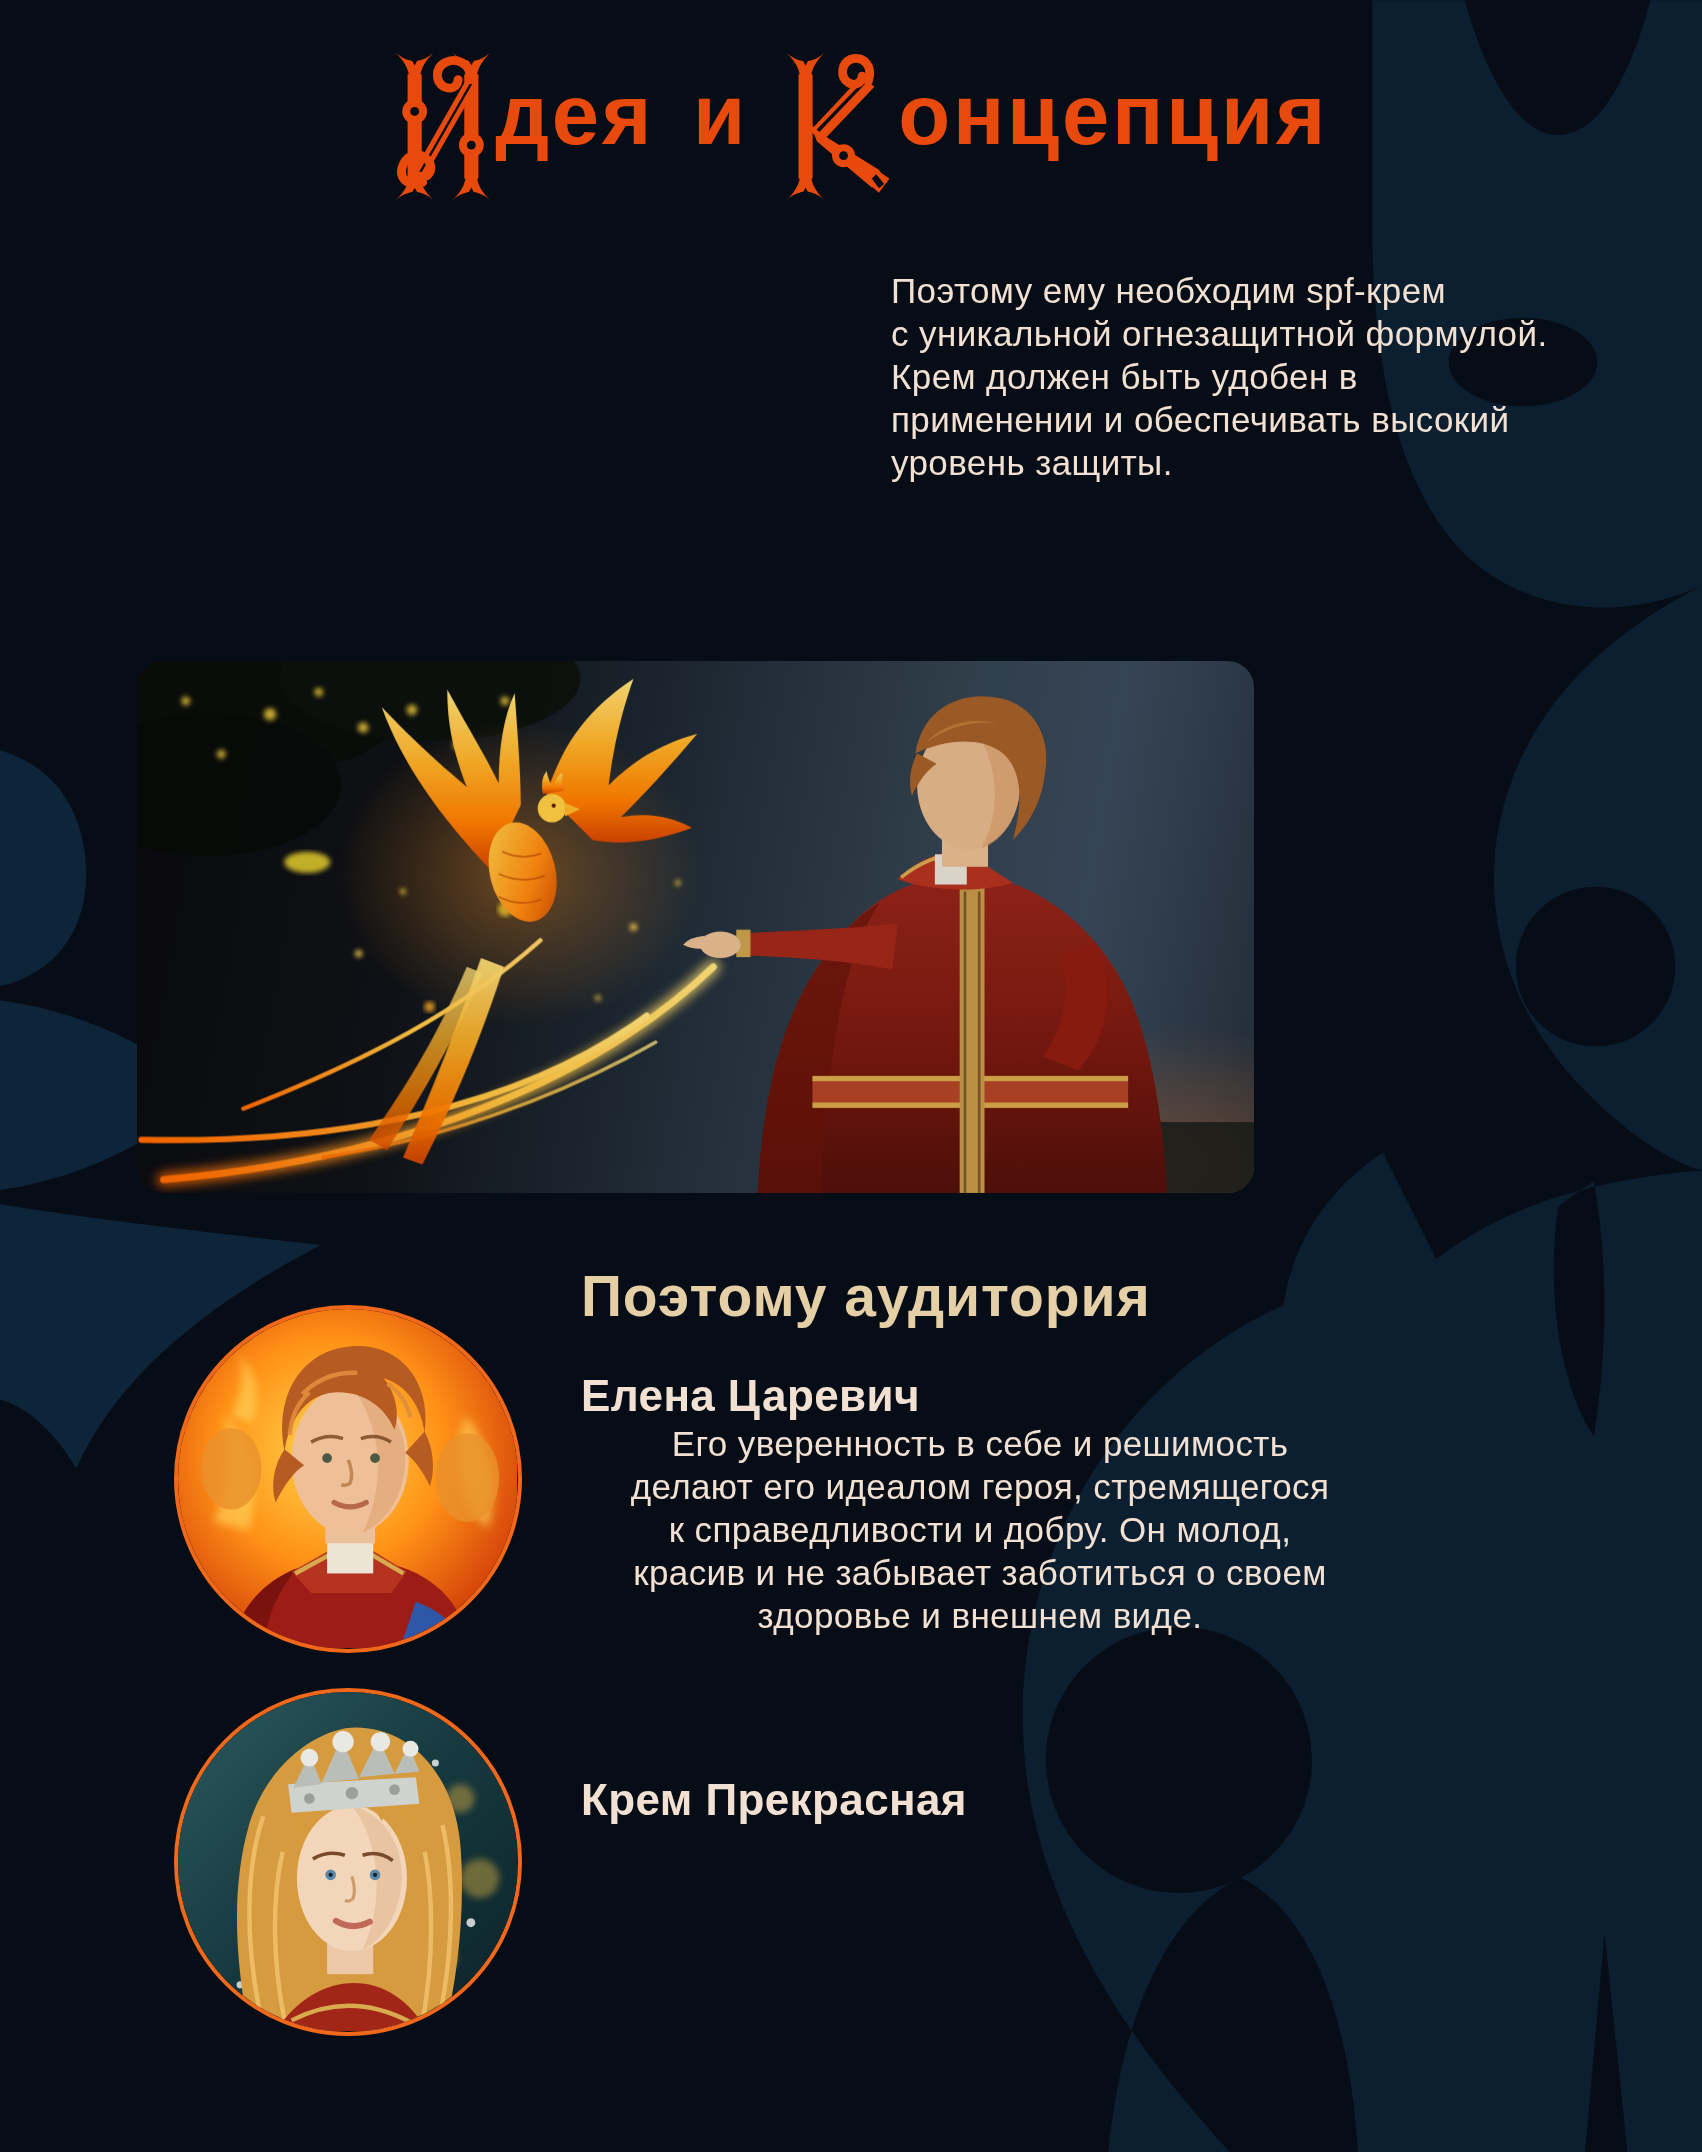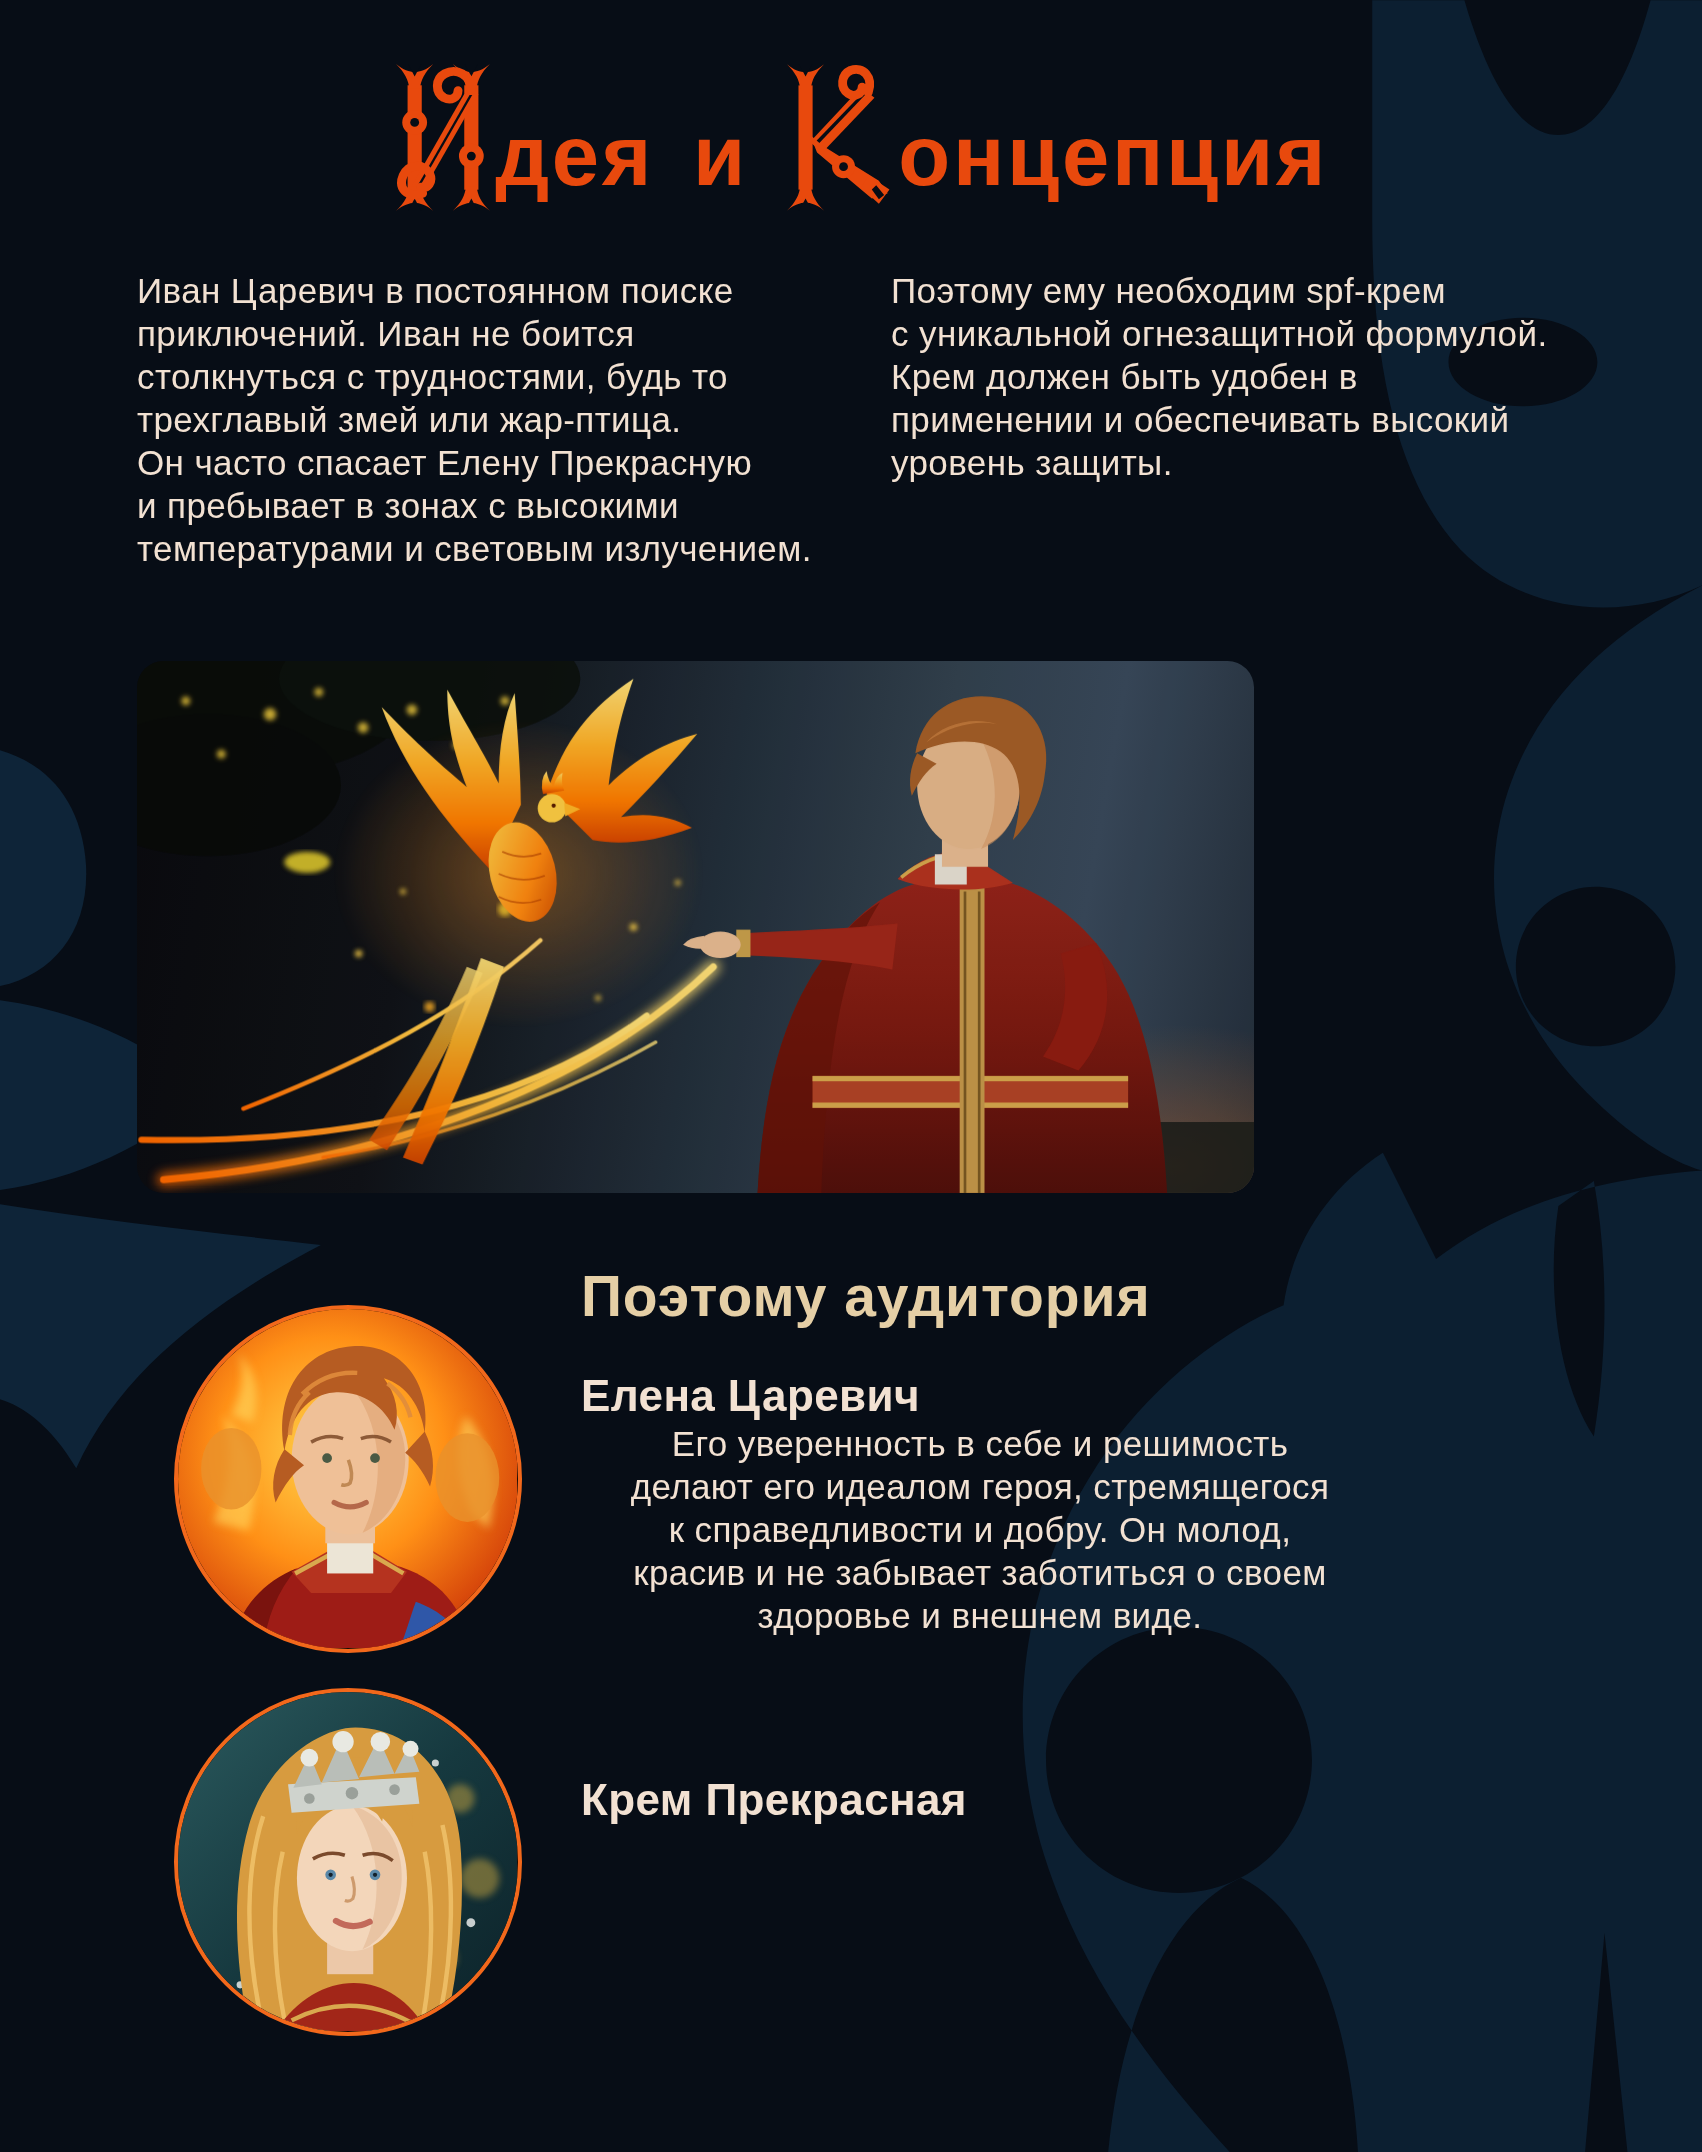--- a/index.html
+++ b/index.html
@@ -7,21 +7,21 @@
     width:1702px;height:2153px;
     font-family:"Liberation Sans",sans-serif;
     background:var(--bg,#070D16);
     overflow:hidden;
   }
   .page{position:relative;width:1702px;height:2153px;background:var(--bg,#070D16);overflow:hidden;}
   .ornament-svg{position:absolute;left:0;top:0;z-index:0;}
   
   .title-row{
     position:absolute;left:0;right:0;top:53px;height:168px;z-index:2;
-    display:flex;justify-content:center;align-items:center;padding-left:22px;
+    display:flex;justify-content:center;align-items:flex-start;padding-left:22px;
   }
   .title-text{
     font-size:85px;font-weight:700;letter-spacing:2.7px;line-height:1;
     color:var(--accent,#E8490D);position:relative;top:18.6px;white-space:pre;
   }
   .cap-svg{display:block;margin:0 5.3px 0 0;}
   .title-gap{width:39px;}
   
   .intro-col{
     position:absolute;top:269px;z-index:2;
@@ -153,27 +153,20 @@
         <circle cx="64" cy="116" r="13"></circle>
           <circle fill="var(--bg)" cx="64" cy="116" r="5"></circle>
       </g>
       <use href="#serifK"></use>
       <use href="#serifK" transform="translate(42,166) rotate(180)"></use>
       <path fill="none" stroke="var(--accent)" stroke-width="10" stroke-linecap="round" d="M92,32 C98,14 86,2 72,7 C61,12 60,27 69,33 C76,38 85,34 85,26"></path>
     </svg>
     <span class="title-text">онцепция</span>
   </div>
 
-  <div class="intro-col intro-left">Иван Царевич в постоянном поиске
-приключений. Иван не боится
-столкнуться с трудностями, будь то
-трехглавый змей или жар-птица.
-Он часто спасает Елену Прекрасную
-и пребывает в зонах с высокими
-температурами и световым излучением.</div>
   <div class="intro-col intro-right">Поэтому ему необходим spf-крем
 с уникальной огнезащитной формулой.
 Крем должен быть удобен в
 применении и обеспечивать высокий
 уровень защиты.</div>
 
   <div class="hero">
     <svg width="1117" height="532" viewBox="0 0 1260 600">
       <defs>
         <linearGradient id="fire" x1="0" y1="0" x2="0" y2="1">

